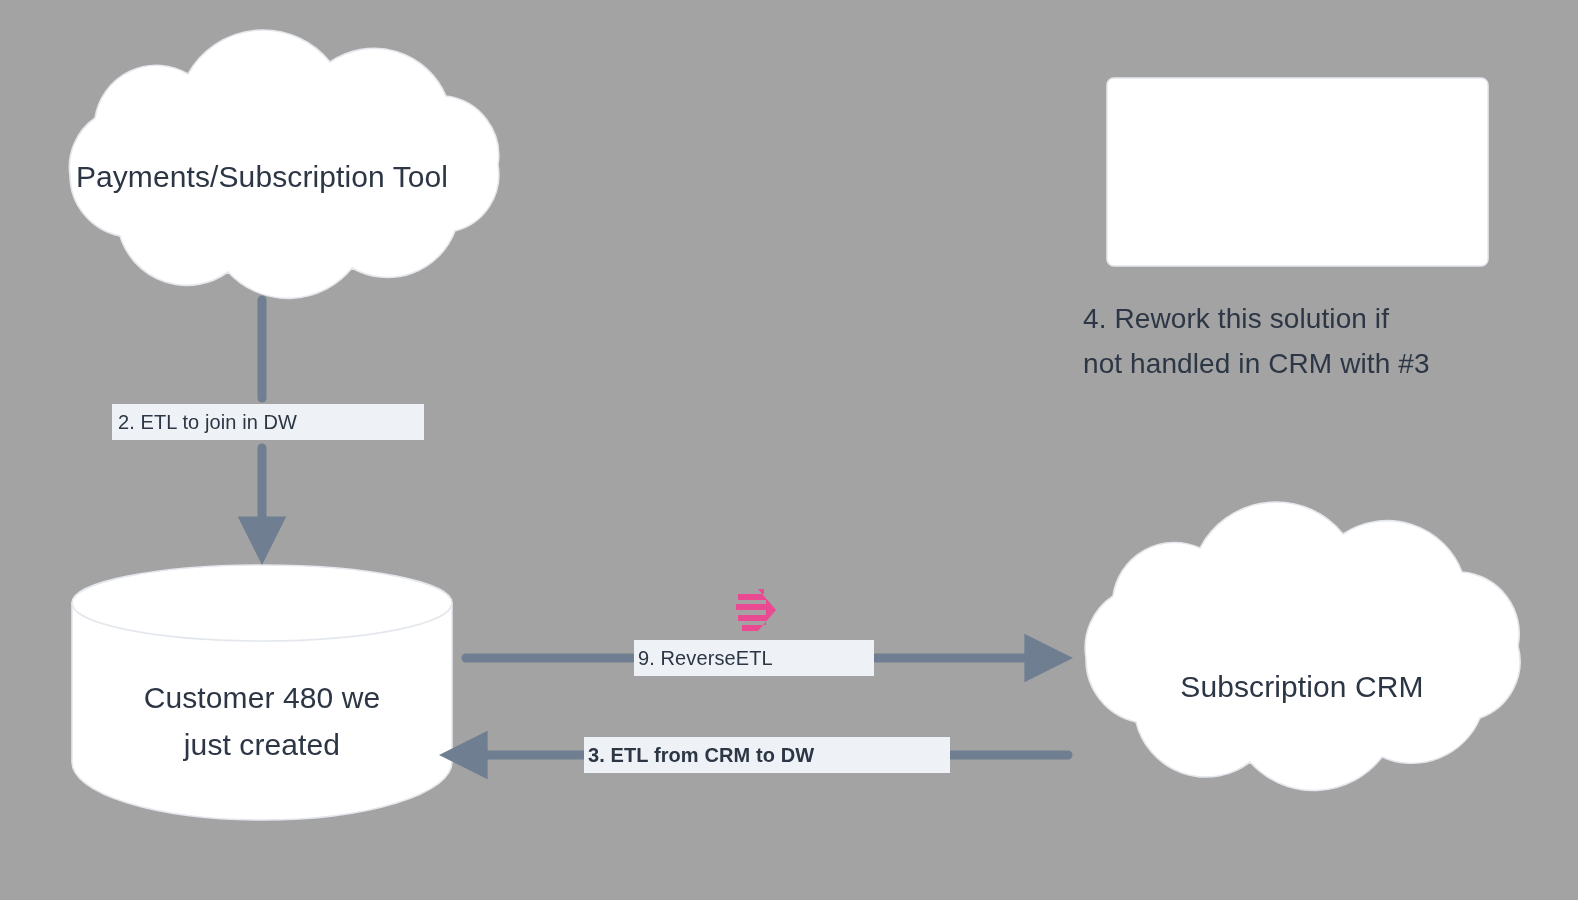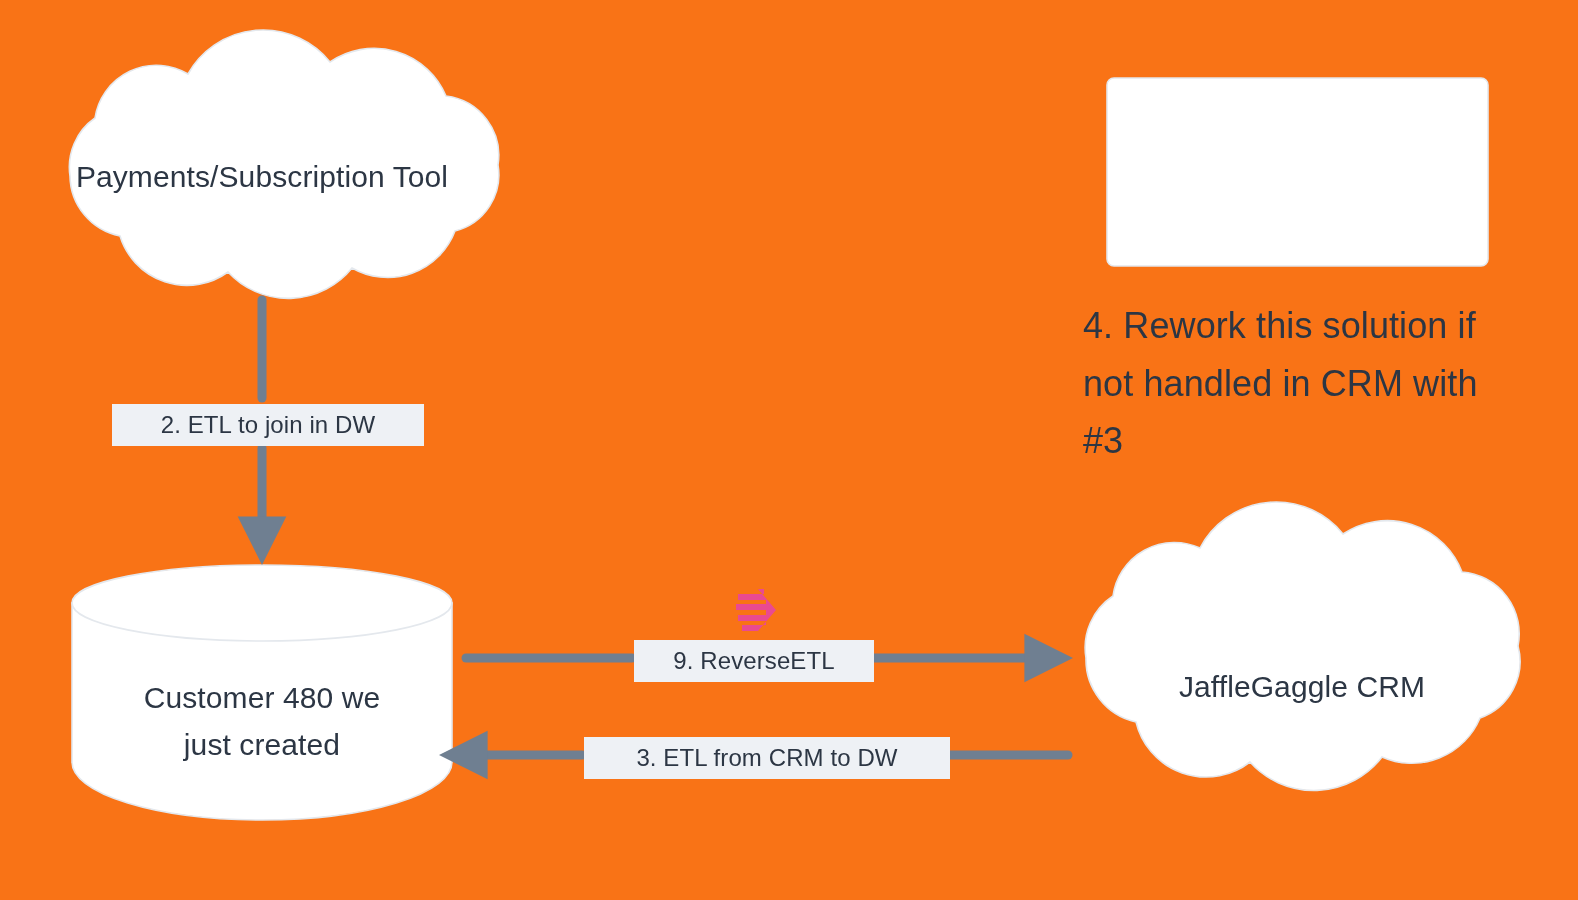--- a/index.html
+++ b/index.html
@@ -11,56 +11,55 @@
     width: 1578px;
     height: 900px;
     background: #eef1f5;
     font-family: "Liberation Sans", "DejaVu Sans", sans-serif;
     overflow: hidden;
   }
   #canvas {
     position: relative;
     width: 1578px;
     height: 900px;
-    background: #f97316;
+    background: #a3a3a3;
   }
   .node-label {
     position: absolute;
     color: #2c3644;
     font-size: 30px;
     line-height: 1.55;
     text-align: center;
     white-space: pre-line;
     pointer-events: none;
     letter-spacing: 0.1px;
   }
   .edge-label {
     position: absolute;
     color: #2c3644;
-    font-size: 24px;
+    font-size: 20px;
     line-height: 1.6;
-    text-align: center;
     background: #eef1f5;
     white-space: pre-line;
     letter-spacing: 0.1px;
   }
   .svg-layer {
     position: absolute;
     left: 0;
     top: 0;
     width: 1578px;
     height: 900px;
   }
   .shape-fill { fill: #ffffff; }
   .edge-line { stroke: #6f7f91; stroke-width: 9px; stroke-linecap: round; fill: none; }
   .edge-head { fill: #6f7f91; }
   .note-text {
     position: absolute;
     color: #2c3644;
-    font-size: 36px;
+    font-size: 28px;
     line-height: 1.6;
     text-align: left;
     white-space: pre-line;
     letter-spacing: 0.1px;
   }
 </style>
 </head>
 <body>
 
 <div id="canvas">
@@ -139,24 +138,24 @@
       <path d="M22,0 L40,21 L22,42 L6,42 L6,36 L30,36 L30,32 L2,32 L2,26 L30,26 L30,21 L0,21 L0,15 L30,15 L30,11 L2,11 L2,5 L28,5 L28,0 Z" fill="#e94a91"></path>
     </g>
   </svg>
 
   <div class="node-label" style="left:44px; top:154px; width:436px;">Payments/Subscription Tool</div>
 
 
   <div class="node-label" style="left:76px; top:675px; width:372px;">Customer 480 we
 just created</div>
 
-  <div class="node-label" style="left:1092px; top:664px; width:420px;">JaffleGaggle CRM</div>
+  <div class="node-label" style="left:1092px; top:664px; width:420px;">Subscription CRM</div>
 
   <div class="edge-label" style="left:112px; top:404px; width:300px; padding:2px 6px;">2. ETL to join in DW</div>
 
   <div class="edge-label" style="left:634px; top:640px; width:232px; padding:2px 4px;">9. ReverseETL</div>
 
-  <div class="edge-label" style="left:584px; top:737px; width:358px; padding:2px 4px;">3. ETL from CRM to DW</div>
+  <div class="edge-label" style="left:584px; top:737px; width:358px; padding:2px 4px;font-weight:bold;">3. ETL from CRM to DW</div>
 
   <div class="note-text" style="left:1083px; top:297px; width:440px;">4. Rework this solution if
 not handled in CRM with #3</div>
 
 </div>
 
 </body></html>

